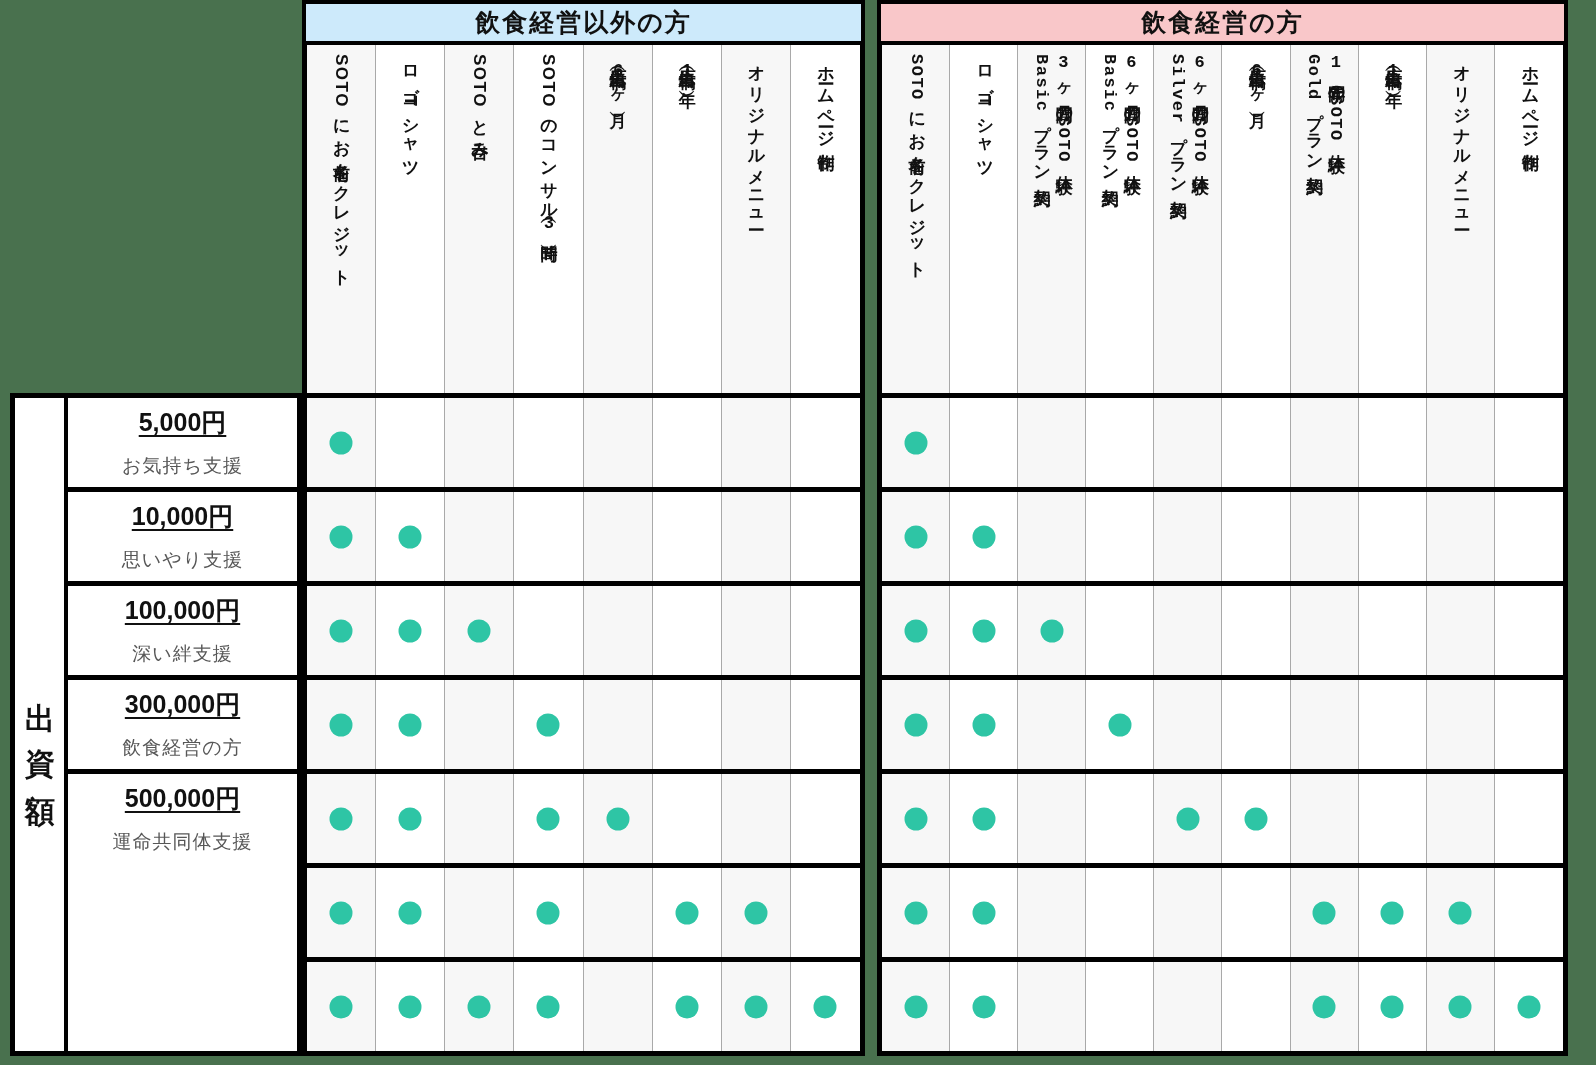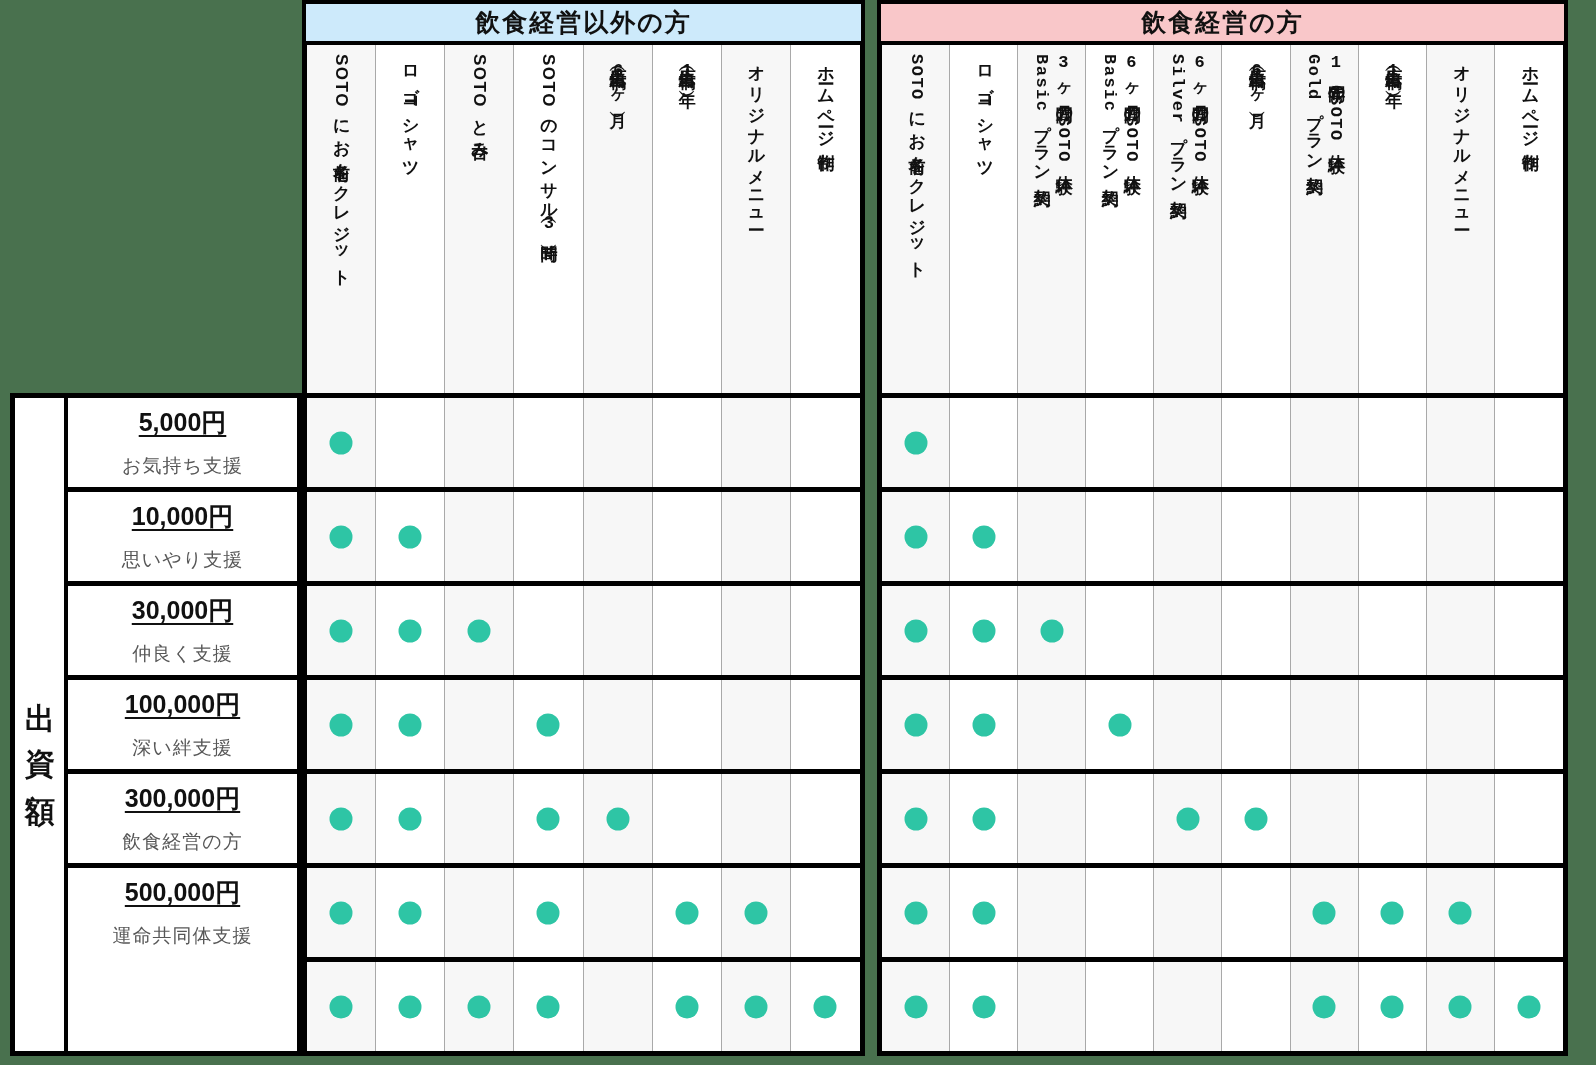--- a/index.html
+++ b/index.html
@@ -90,24 +90,20 @@
 
   <div class="rlabel first">
         <div class="amount">5,000円</div>
         <div class="sublabel">お気持ち支援</div>
       </div>
       <div class="rlabel">
         <div class="amount">10,000円</div>
         <div class="sublabel">思いやり支援</div>
       </div>
       <div class="rlabel">
-        <div class="amount">30,000円</div>
-        <div class="sublabel">仲良く支援</div>
-      </div>
-      <div class="rlabel">
         <div class="amount">100,000円</div>
         <div class="sublabel">深い絆支援</div>
       </div>
       <div class="rlabel">
         <div class="amount">300,000円</div>
         <div class="sublabel">飲食経営の方</div>
       </div>
       <div class="rlabel">
         <div class="amount">500,000円</div>
         <div class="sublabel">運命共同体支援</div>

